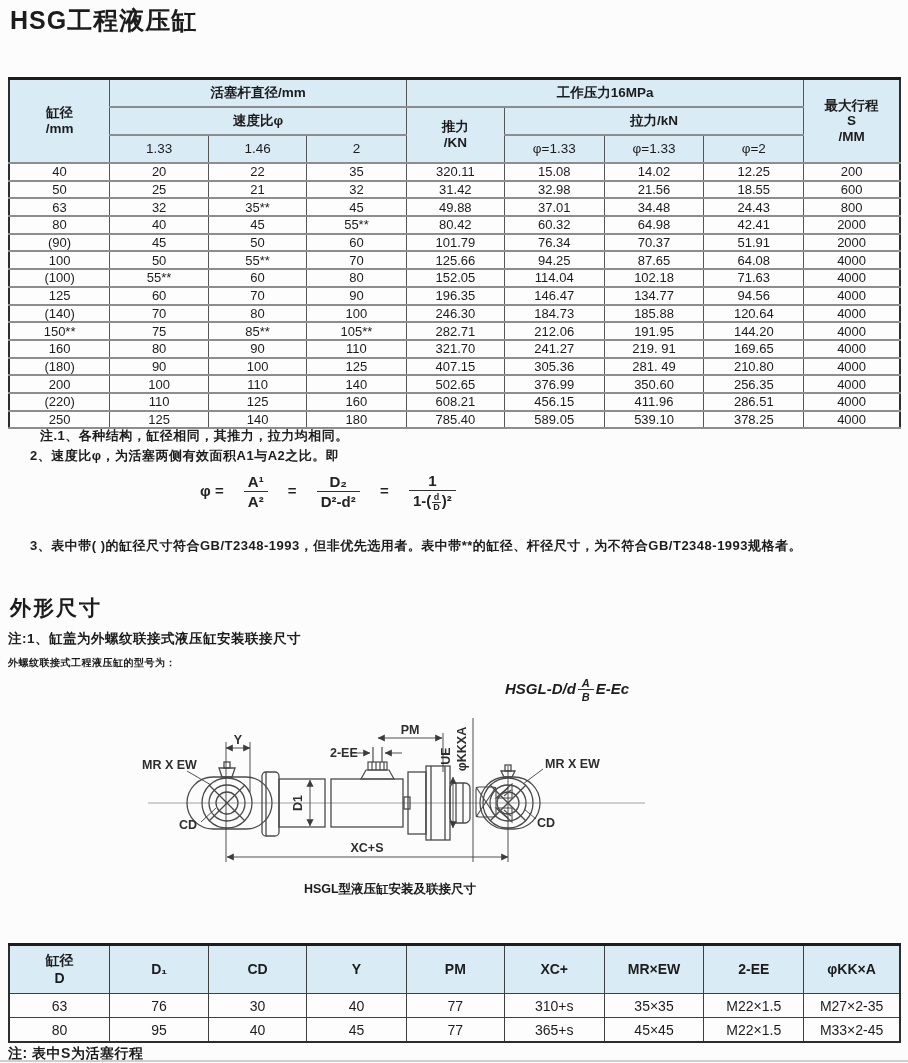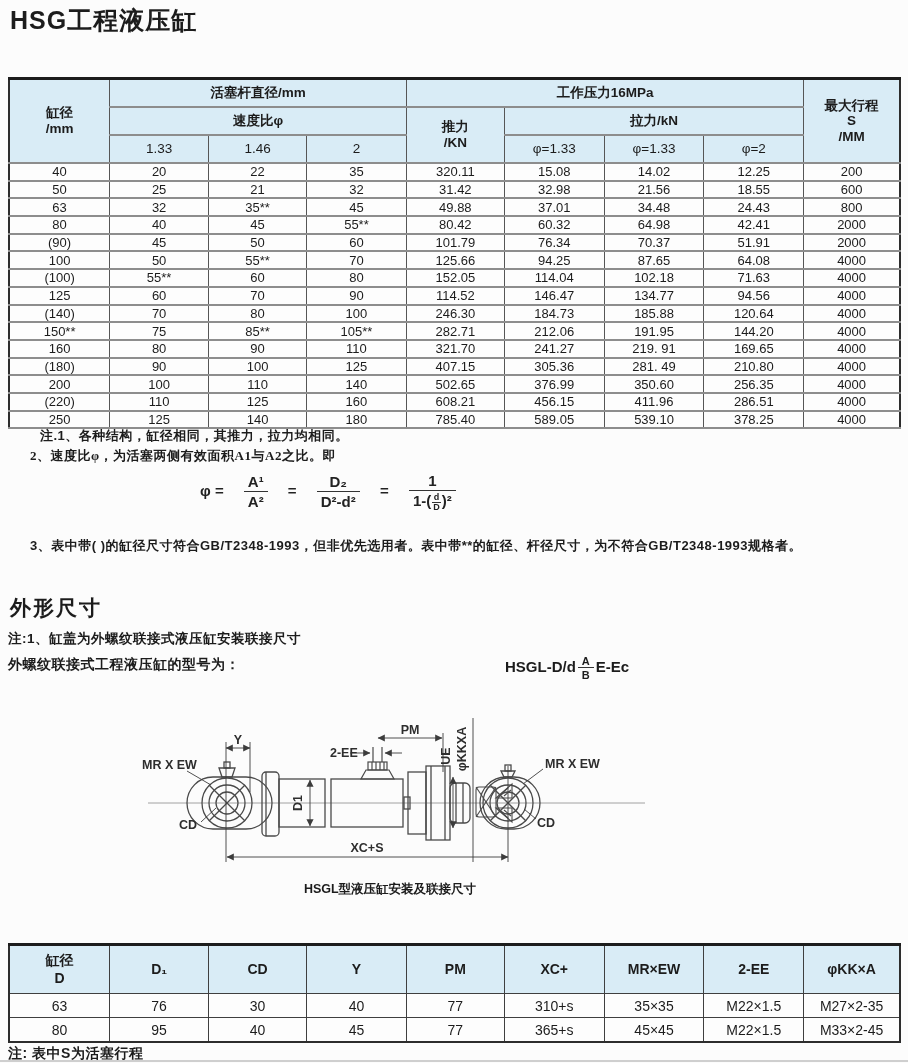--- a/index.html
+++ b/index.html
@@ -28,35 +28,35 @@
   .spec tbody td{background:#fdfdfd;height:15.7px;font-size:13px;line-height:1;}
   .mount{left:8px;top:943px;width:893px;border:2.4px solid #2d2d2d;border-top:3px solid #1d1d1d;}
   .mount th,.mount td{
     border:1.8px solid #3f3f3f;text-align:center;vertical-align:middle;padding:0;
   }
   .mount thead th{background:#d9ecf6;height:47px;font-size:14px;font-weight:bold;white-space:pre-line;line-height:1.25;}
   .mount tbody td{background:#fdfdfd;height:23px;font-size:14px;font-weight:normal;}
   
   .note{font-size:13px;font-weight:600;letter-spacing:0.5px;}
   #note1{left:8px;top:427px;margin-left:32px;}
-  #note2{left:30px;top:447px;font-family:Liberation Serif, serif;}
+  #note2{left:30px;top:447px;}
   #note3{left:30px;top:537px;width:870px;}
   #outline-note1{left:8px;top:630px;font-size:13.5px;text-align:center;}
-  #outline-note2{left:8px;top:656px;font-size:14px;}
+  #outline-note2{left:8px;top:656px;font-size:10px;}
   #mount-note{left:8px;top:1045px;font-size:14px;}
   
   #formula{left:200px;top:472px;font-size:15px;font-weight:600;color:#222;}
   .frac{display:inline-block;vertical-align:middle;text-align:center;margin:0 16px;}
   .frac .top{display:block;border-bottom:1.4px solid #333;padding:0 4px 1px;}
   .frac .bot{display:block;padding:1px 4px 0;}
   .sfrac{display:inline-block;vertical-align:middle;text-align:center;font-size:9px;line-height:1;margin:0 1px;}
   .sfrac .top{display:block;border-bottom:1px solid #333;padding:0 1px;}
   .sfrac .bot{display:block;padding:0 1px;}
   
-  #model-code{left:505px;top:655px;font-size:15px;font-weight:600;}
+  #model-code{left:505px;top:677px;font-size:15px;font-weight:600;font-style:italic;}
   #model-code .frac{margin:0 2px;font-size:11px;}
   #model-code .frac .top{border-bottom:1.2px solid #333;padding:0 2px;}
   
   #drawing{left:0;top:695px;}
   #drawing-caption{left:240px;top:881px;width:300px;text-align:center;font-size:12.5px;font-weight:bold;}
   #bottom-rule{left:0;top:1060px;width:908px;height:2px;background:#cfcfcf;}
   svg text{font-family:"Liberation Sans","DejaVu Sans",sans-serif;font-size:12.5px;font-weight:bold;fill:#2e2e2e;}
 </style>
 </head>
 <body>
@@ -177,21 +177,21 @@
         <td>114.04</td>
         <td>102.18</td>
         <td>71.63</td>
         <td>4000</td>
       </tr>
       <tr>
         <td>125</td>
         <td>60</td>
         <td>70</td>
         <td>90</td>
-        <td>114.52</td>
+        <td>196.35</td>
         <td>146.47</td>
         <td>134.77</td>
         <td>94.56</td>
         <td>4000</td>
       </tr>
       <tr>
         <td>(140)</td>
         <td>70</td>
         <td>80</td>
         <td>100</td>

